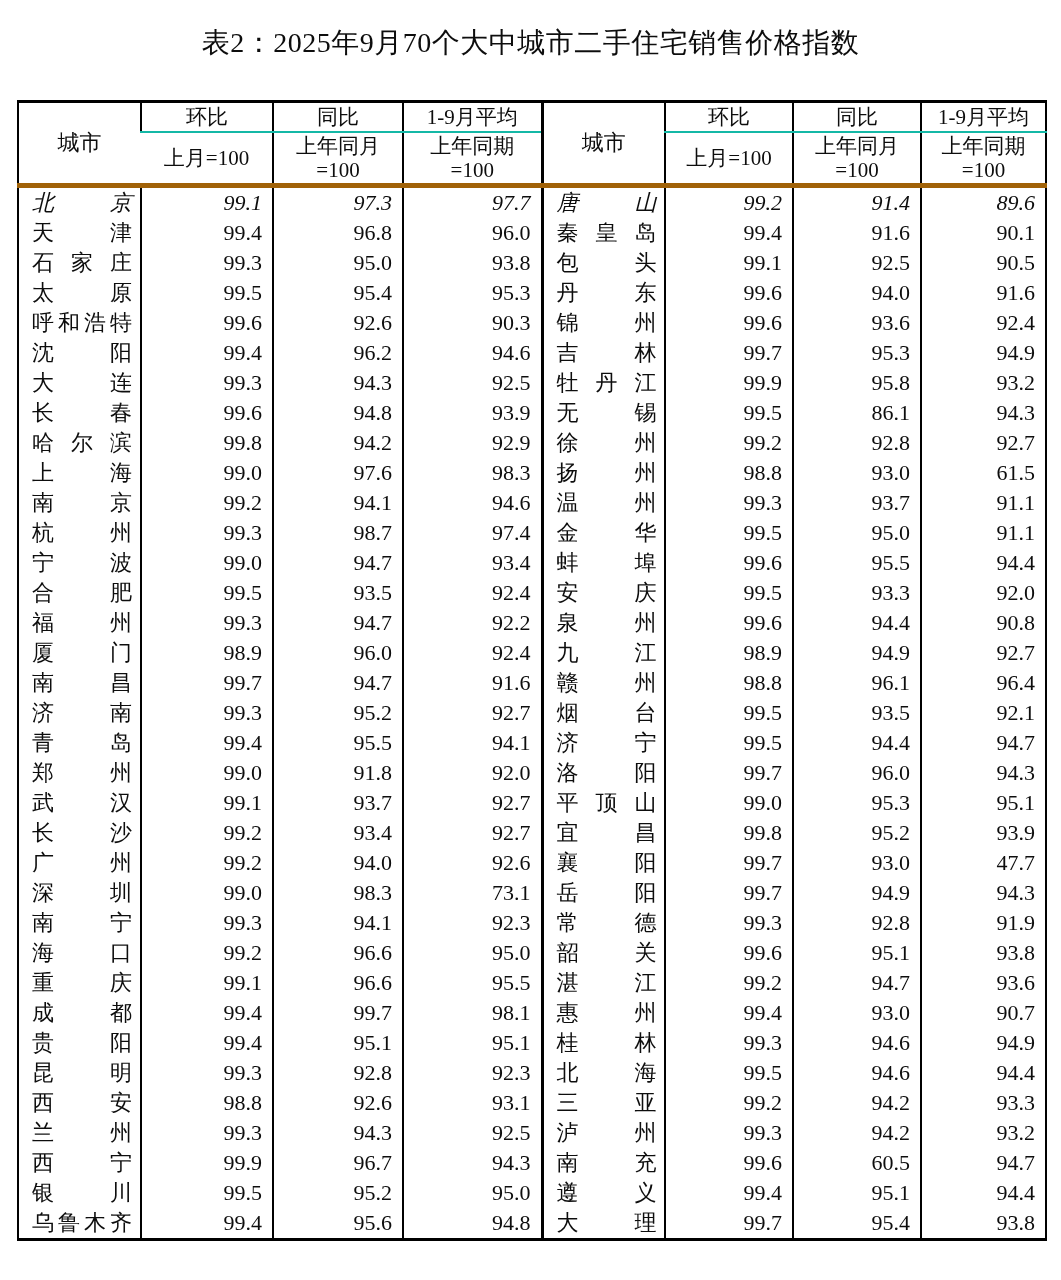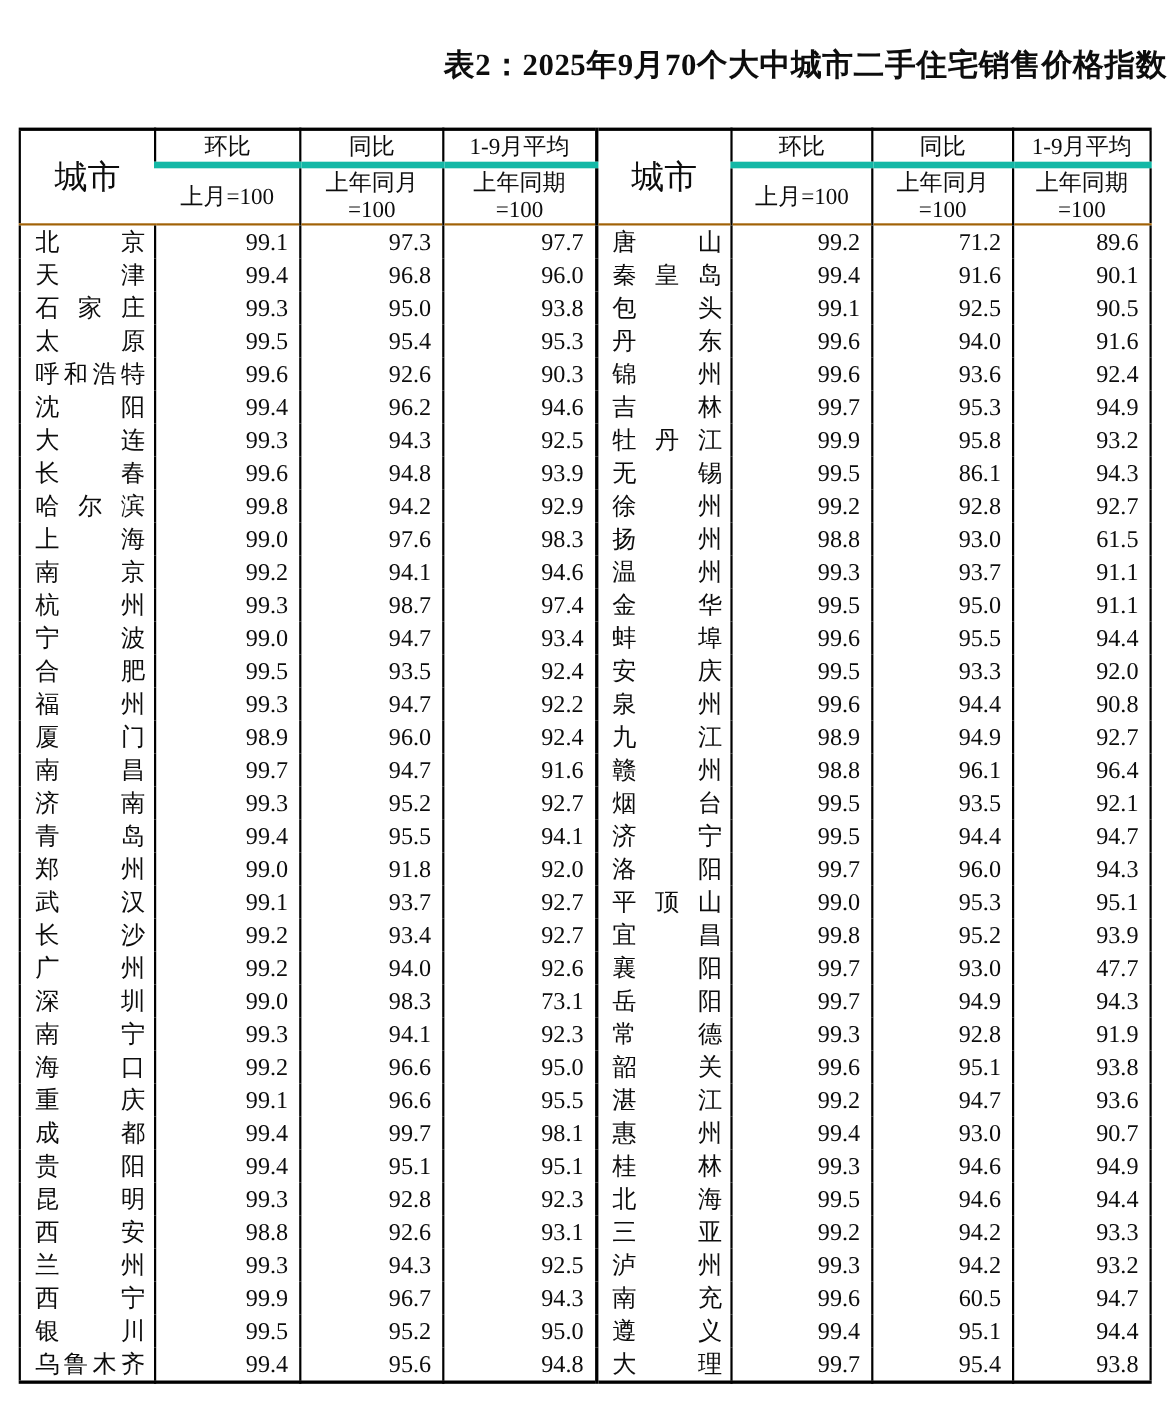--- a/index.html
+++ b/index.html
@@ -6,24 +6,24 @@
     margin: 0;
     padding: 0;
     background: #ffffff;
     width: 1061px;
     height: 1280px;
     font-family: "Liberation Serif", "DejaVu Serif", serif;
     color: #0d0d0d;
     overflow: hidden;
   }
   .page-title {
-    text-align: right;
+    text-align: center;
     font-size: 28px;
-    font-weight: 700;
-    margin: 40px 0 0 0;
+    font-weight: 400;
+    margin: 24px 0 0 0;
     letter-spacing: 0.5px;
   }
   table.price-table {
     border-collapse: collapse;
     table-layout: fixed;
     width: 1028px;
     margin: 38px 0 0 17px;
     border-top: 3px solid #000;
     border-bottom: 3px solid #000;
     border-left: 2px solid #000;
@@ -34,40 +34,40 @@
     padding: 0;
     overflow: hidden;
     white-space: nowrap;
   }
   .price-table td:first-child { border-left: none; }
   .price-table td.mid-divider { border-left: 3px solid #000; }
 
   
   .price-table thead td { text-align: center; }
   .city-head {
-    font-size: 30px;
+    font-size: 22px;
     vertical-align: middle;
   }
   .group-head {
     font-size: 21px;
     height: 28px;
-    border-bottom: 6px solid #14b8a6;
+    border-bottom: 2px solid #14b8a6;
     vertical-align: middle;
   }
   .base-head {
     font-size: 21px;
     height: 50px;
     vertical-align: middle;
     font-family: Liberation Serif, serif;
   }
   .base-line { line-height: 24px; }
   .base-line:empty { display: none; }
 
   
-  .price-table tbody tr:first-child td { border-top: 2px solid #a16207; }
+  .price-table tbody tr:first-child td { border-top: 5px solid #a16207; font-style: italic; }
 
   
   .price-table tbody td {
     height: 30px;
     font-size: 22px;
     vertical-align: middle;
   }
   td.num {
     text-align: right;
     padding-right: 10px;
@@ -137,21 +137,21 @@
     </tr>
   </thead>
   <tbody id="table-body">
   <tr>
     <td><span class="city-name">北京</span></td>
     <td class="num">99.1</td>
     <td class="num">97.3</td>
     <td class="num">97.7</td>
     <td class="mid-divider"><span class="city-name">唐山</span></td>
     <td class="num">99.2</td>
-    <td class="num">71.2</td>
+    <td class="num">91.4</td>
     <td class="num">89.6</td>
   </tr>
 
   <tr>
     <td><span class="city-name">天津</span></td>
     <td class="num">99.4</td>
     <td class="num">96.8</td>
     <td class="num">96.0</td>
     <td class="mid-divider"><span class="city-name">秦皇岛</span></td>
     <td class="num">99.4</td>

